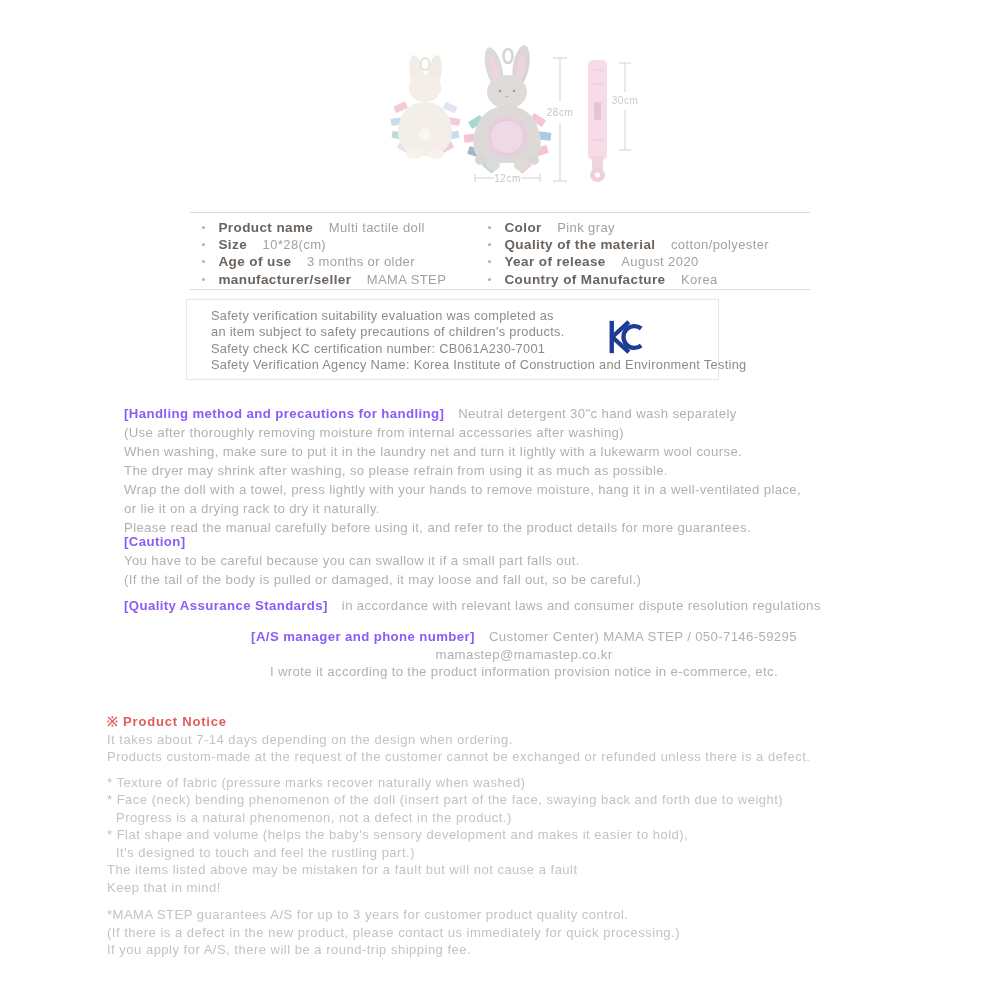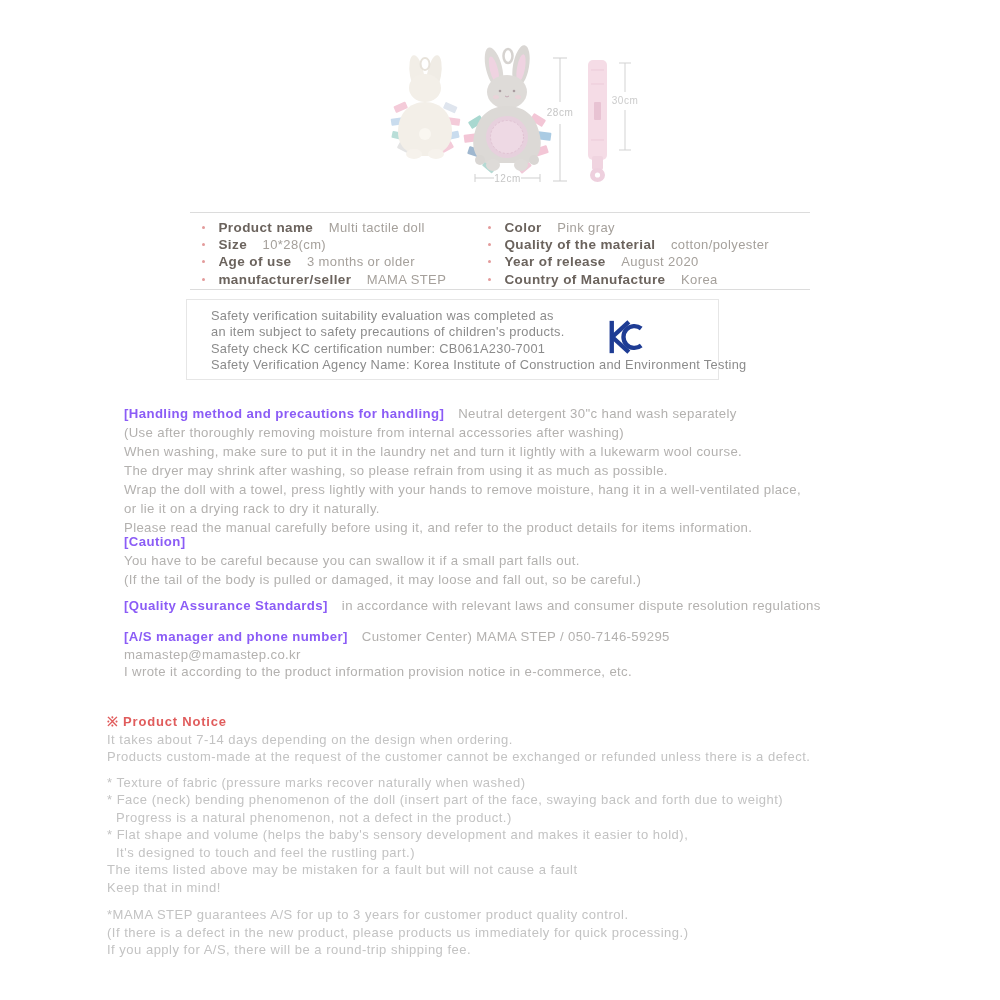--- a/index.html
+++ b/index.html
@@ -35,21 +35,21 @@
   }
   .safety-text { position:absolute; left:24px; top:8px; }
   .safety-line { font-size:12.8px; line-height:16.3px; color:#8b8b8b; letter-spacing:.3px; white-space:nowrap; }
   .kc { position:absolute; left:420px; top:19px; }
 
   
   .sect { position:absolute; left:124px; width:800px; }
   .sect.handling { top:404px; }
   .sect.caution  { top:532px; }
   .sect.quality  { top:596px; }
-  .sect.asinfo   { top:627px; }
+  .sect.asinfo   { top:627px;text-align:center; }
   .tline { font-size:13.2px; line-height:19px; color:#b3b1af; letter-spacing:.35px; white-space:nowrap; }
   .thead { font-size:13.2px; font-weight:bold; color:#8b5cf6; letter-spacing:.4px; margin-right:14px; }
   .tline.tight { line-height:17px; }
 
   
   .notice { position:absolute; left:107px; top:713px; width:820px; }
   .nline { font-size:13px; line-height:17.5px; color:#c3c3c3; letter-spacing:.5px; white-space:nowrap; }
   .nline.red { color:#e05c5c; font-weight:bold; letter-spacing:.8px; }
   .nline.indent { padding-left:9px; }
   .gap8  { height:8px; }
@@ -221,21 +221,21 @@
 
   <div class="sect handling">
     <div class="tline">
       <span class="thead">[Handling method and precautions for handling]</span><span>Neutral detergent 30"c  hand wash separately</span>
     </div>
     <div class="tline">(Use after thoroughly removing moisture from internal accessories after washing)</div>
     <div class="tline">When washing, make sure to put it in the laundry net and turn it lightly with a lukewarm wool course.</div>
     <div class="tline">The dryer may shrink after washing, so please refrain from using it as much as possible.</div>
     <div class="tline">Wrap the doll with a towel, press lightly with your hands to remove moisture, hang it in a well-ventilated place,</div>
     <div class="tline">or lie it on a drying rack to dry it naturally.</div>
-    <div class="tline">Please read the manual carefully before using it, and refer to the product details for items information.</div>
+    <div class="tline">Please read the manual carefully before using it, and refer to the product details for more guarantees.</div>
   </div>
 
   <div class="sect caution">
     <div class="tline">
       <span class="thead">[Caution]</span>
     </div>
     <div class="tline">You have to be careful because you can swallow it if a small part falls out.</div>
     <div class="tline">(If the tail of the body is pulled or damaged, it may loose and fall out, so be careful.)</div>
   </div>
 
@@ -260,17 +260,17 @@
     <div class="gap8"></div>
     <div class="nline">* Texture of fabric (pressure marks recover naturally when washed)</div>
     <div class="nline">* Face (neck) bending phenomenon of the doll (insert part of the face, swaying back and forth due to weight)</div>
     <div class="nline indent">Progress is a natural phenomenon, not a defect in the product.)</div>
     <div class="nline">* Flat shape and volume (helps the baby's sensory development and makes it easier to hold),</div>
     <div class="nline indent">It's designed to touch and feel the rustling part.)</div>
     <div class="nline">The items listed above may be mistaken for a fault but will not cause a fault</div>
     <div class="nline">Keep that in mind!</div>
     <div class="gap10"></div>
     <div class="nline">*MAMA STEP guarantees A/S for up to 3 years for customer product quality control.</div>
-    <div class="nline">(If there is a defect in the new product, please products us immediately for quick processing.)</div>
+    <div class="nline">(If there is a defect in the new product, please contact us immediately for quick processing.)</div>
     <div class="nline">If you apply for A/S, there will be a round-trip shipping fee.</div>
   </div>
 
 </div>
 
 </body></html>

